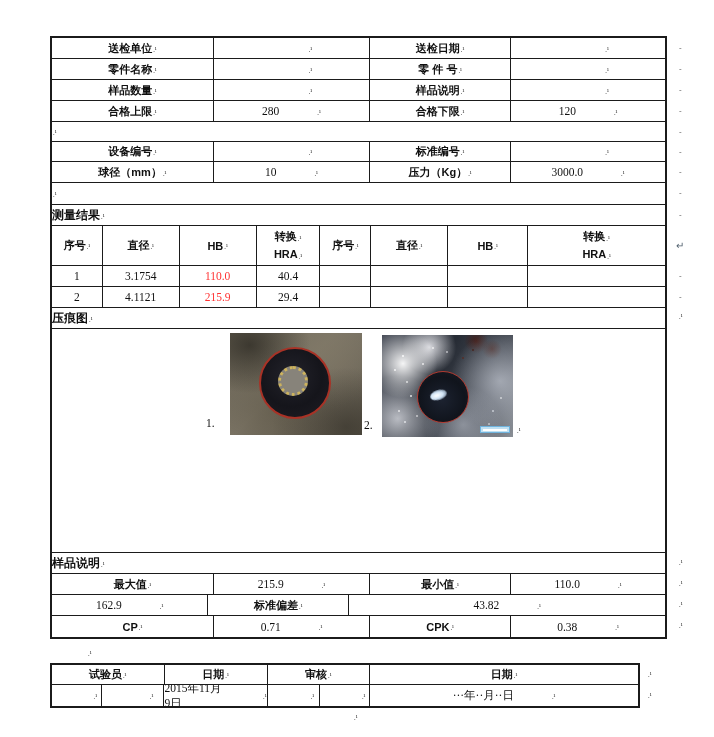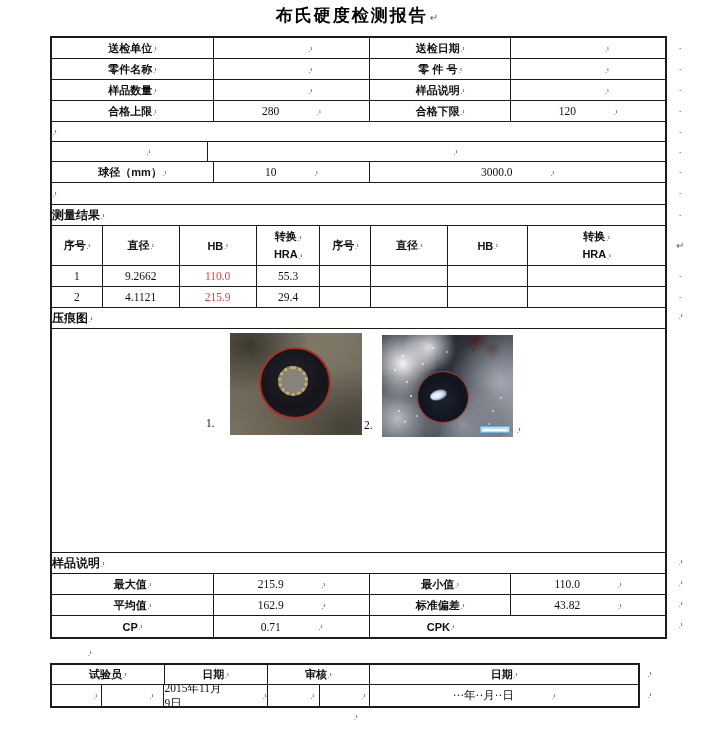--- a/index.html
+++ b/index.html
@@ -82,23 +82,20 @@
   
   .rm{position:absolute;left:679px;font-size:8px;color:#555;line-height:8px;}
   .rp{position:absolute;left:676px;font-size:10px;color:#51606e;line-height:10px;}
   .pm{position:absolute;font-size:6.5px;color:#222;font-family:"Liberation Serif",serif;}
 </style>
 </head>
 <body>
 
 <div class="page">
 
-  <div class="title-wrap">
-    <span class="title">布氏硬度检测报告</span><span class="pmark">↵</span>
-  </div>
 
   <div class="btab">
 
     <div class="tr h21">
       <div class="td c1 lab">
           <span>送检单位</span>
           <span class="cm">.¹</span>
         </div>
       <div class="td c2 val">
           <span></span>
@@ -166,36 +163,48 @@
           <span>120</span>
           <span class="cm">.¹</span>
         </div>
     </div>
 
     <div class="tr h20 spacer">
         <span class="cm">.¹</span>
       </div>
 
     <div class="tr h20">
-      <div class="td c2 val">
-          <span></span>
+      <div class="td c1 lab">
+          <span>设备编号</span>
+          <span class="cm">.¹</span>
+        </div>
+      <div class="td c2 val">
+          <span></span>
+          <span class="cm">.¹</span>
+        </div>
+      <div class="td c3 lab">
+          <span>标准编号</span>
           <span class="cm">.¹</span>
         </div>
       <div class="td c4 val">
           <span></span>
           <span class="cm">.¹</span>
         </div>
     </div>
     <div class="tr h21">
       <div class="td c1 lab">
           <span>球径（mm）</span>
           <span class="cm">.¹</span>
         </div>
       <div class="td c2 val">
           <span>10</span>
+          <span class="cm">.¹</span>
+        </div>
+      <div class="td c3 lab">
+          <span>压力（Kg）</span>
           <span class="cm">.¹</span>
         </div>
       <div class="td c4 val">
           <span>3000.0</span>
           <span class="cm">.¹</span>
         </div>
     </div>
 
     <div class="tr h22 spacer">
         <span class="cm">.¹</span>
@@ -243,27 +252,27 @@
           <span><span>HRA</span><span class="cm">.¹</span></span>
         </div>
       </div>
     </div>
 
     <div class="tr h21">
       <div class="td m1 val">
           <span>1</span>
         </div>
       <div class="td m2 val">
-          <span>9.2662</span>
+          <span>3.1754</span>
         </div>
       <div class="td m3 val red">
           <span>110.0</span>
         </div>
       <div class="td m4 val">
-          <span>55.3</span>
+          <span>40.4</span>
         </div>
       <div class="td m5 val">
           <span></span>
         </div>
       <div class="td m6 val">
           <span></span>
         </div>
       <div class="td m7 val">
           <span></span>
         </div>
@@ -340,24 +349,20 @@
       <div class="td c3 lab">
           <span>最小值</span>
           <span class="cm">.¹</span>
         </div>
       <div class="td c4 val">
           <span>110.0</span>
           <span class="cm">.¹</span>
         </div>
     </div>
     <div class="tr h21">
-      <div class="td c1 lab">
-          <span>平均值</span>
-          <span class="cm">.¹</span>
-        </div>
       <div class="td c2 val">
           <span>162.9</span>
           <span class="cm">.¹</span>
         </div>
       <div class="td c3 lab">
           <span>标准偏差</span>
           <span class="cm">.¹</span>
         </div>
       <div class="td c4 val">
           <span>43.82</span>
@@ -368,20 +373,24 @@
       <div class="td c1 lab">
           <span>CP</span>
           <span class="cm">.¹</span>
         </div>
       <div class="td c2 val">
           <span>0.71</span>
           <span class="cm">.¹</span>
         </div>
       <div class="td c3 lab">
           <span>CPK</span>
+          <span class="cm">.¹</span>
+        </div>
+      <div class="td c4 val">
+          <span>0.38</span>
           <span class="cm">.¹</span>
         </div>
     </div>
   </div>
 
   <span class="pm" style="left:88px;top:650px;">.¹</span>
 
   <div class="stab">
     <div class="tr h20">
       <div class="td lab" style="width:19.2%">

